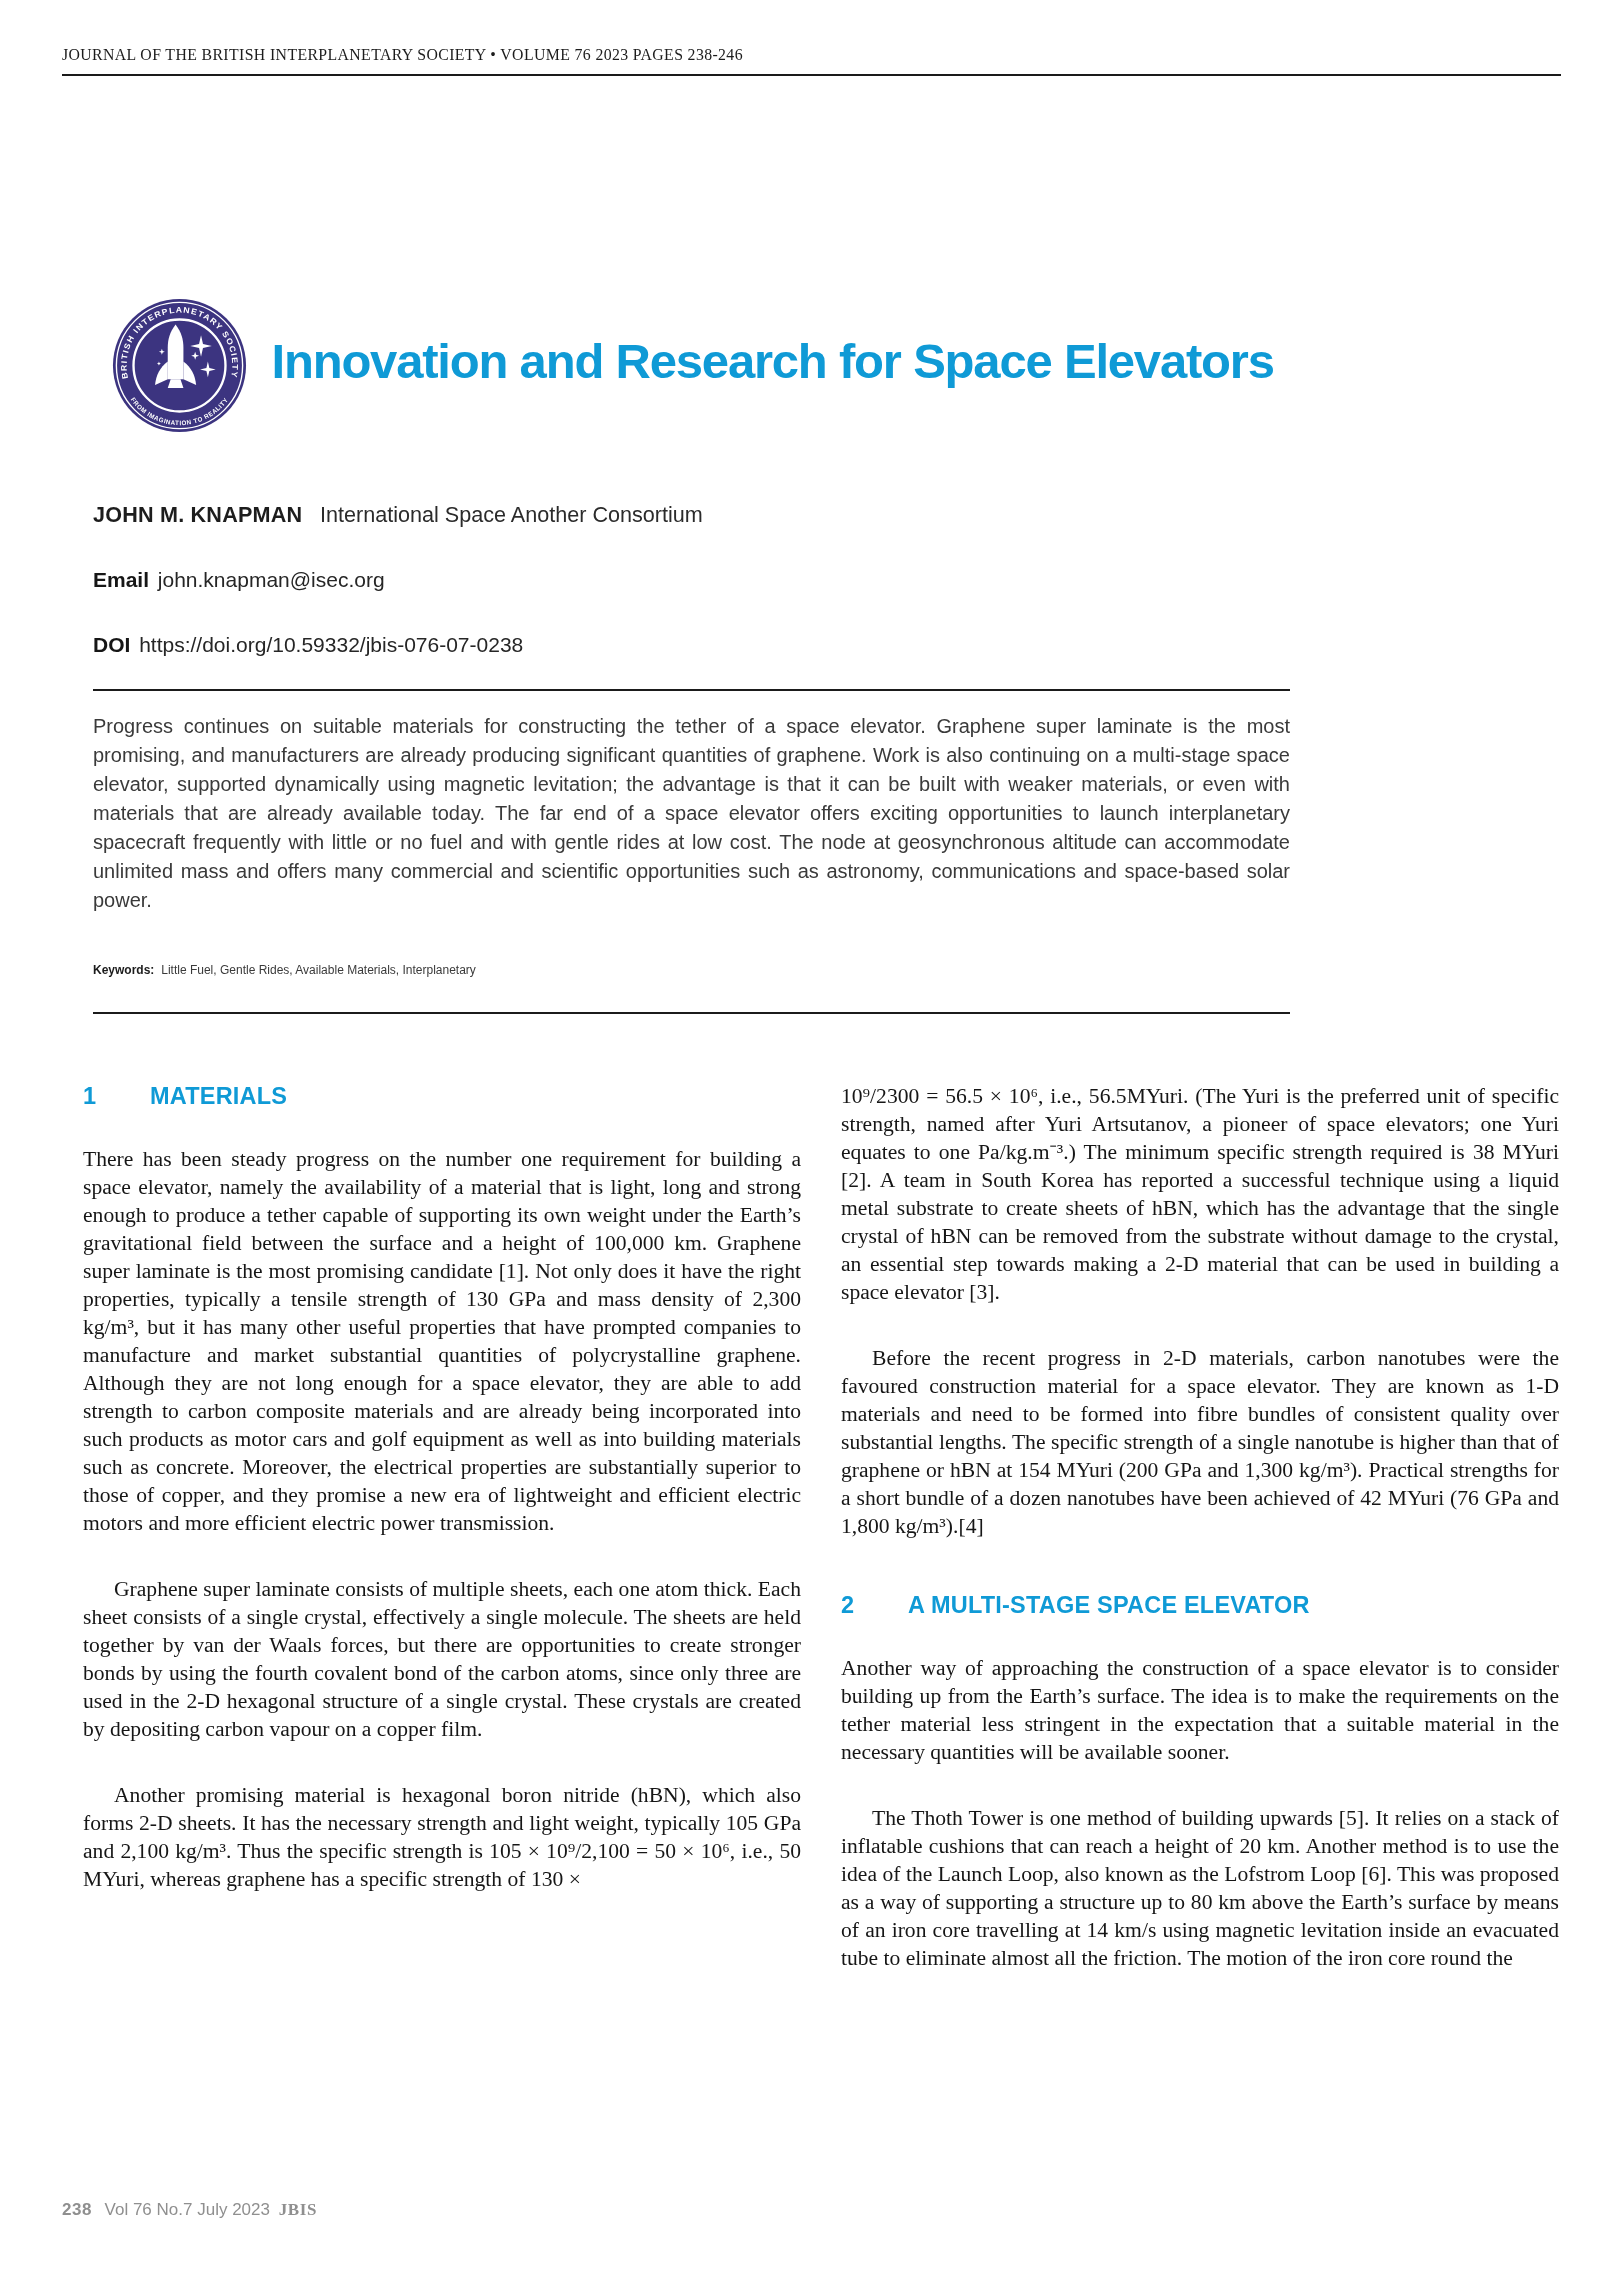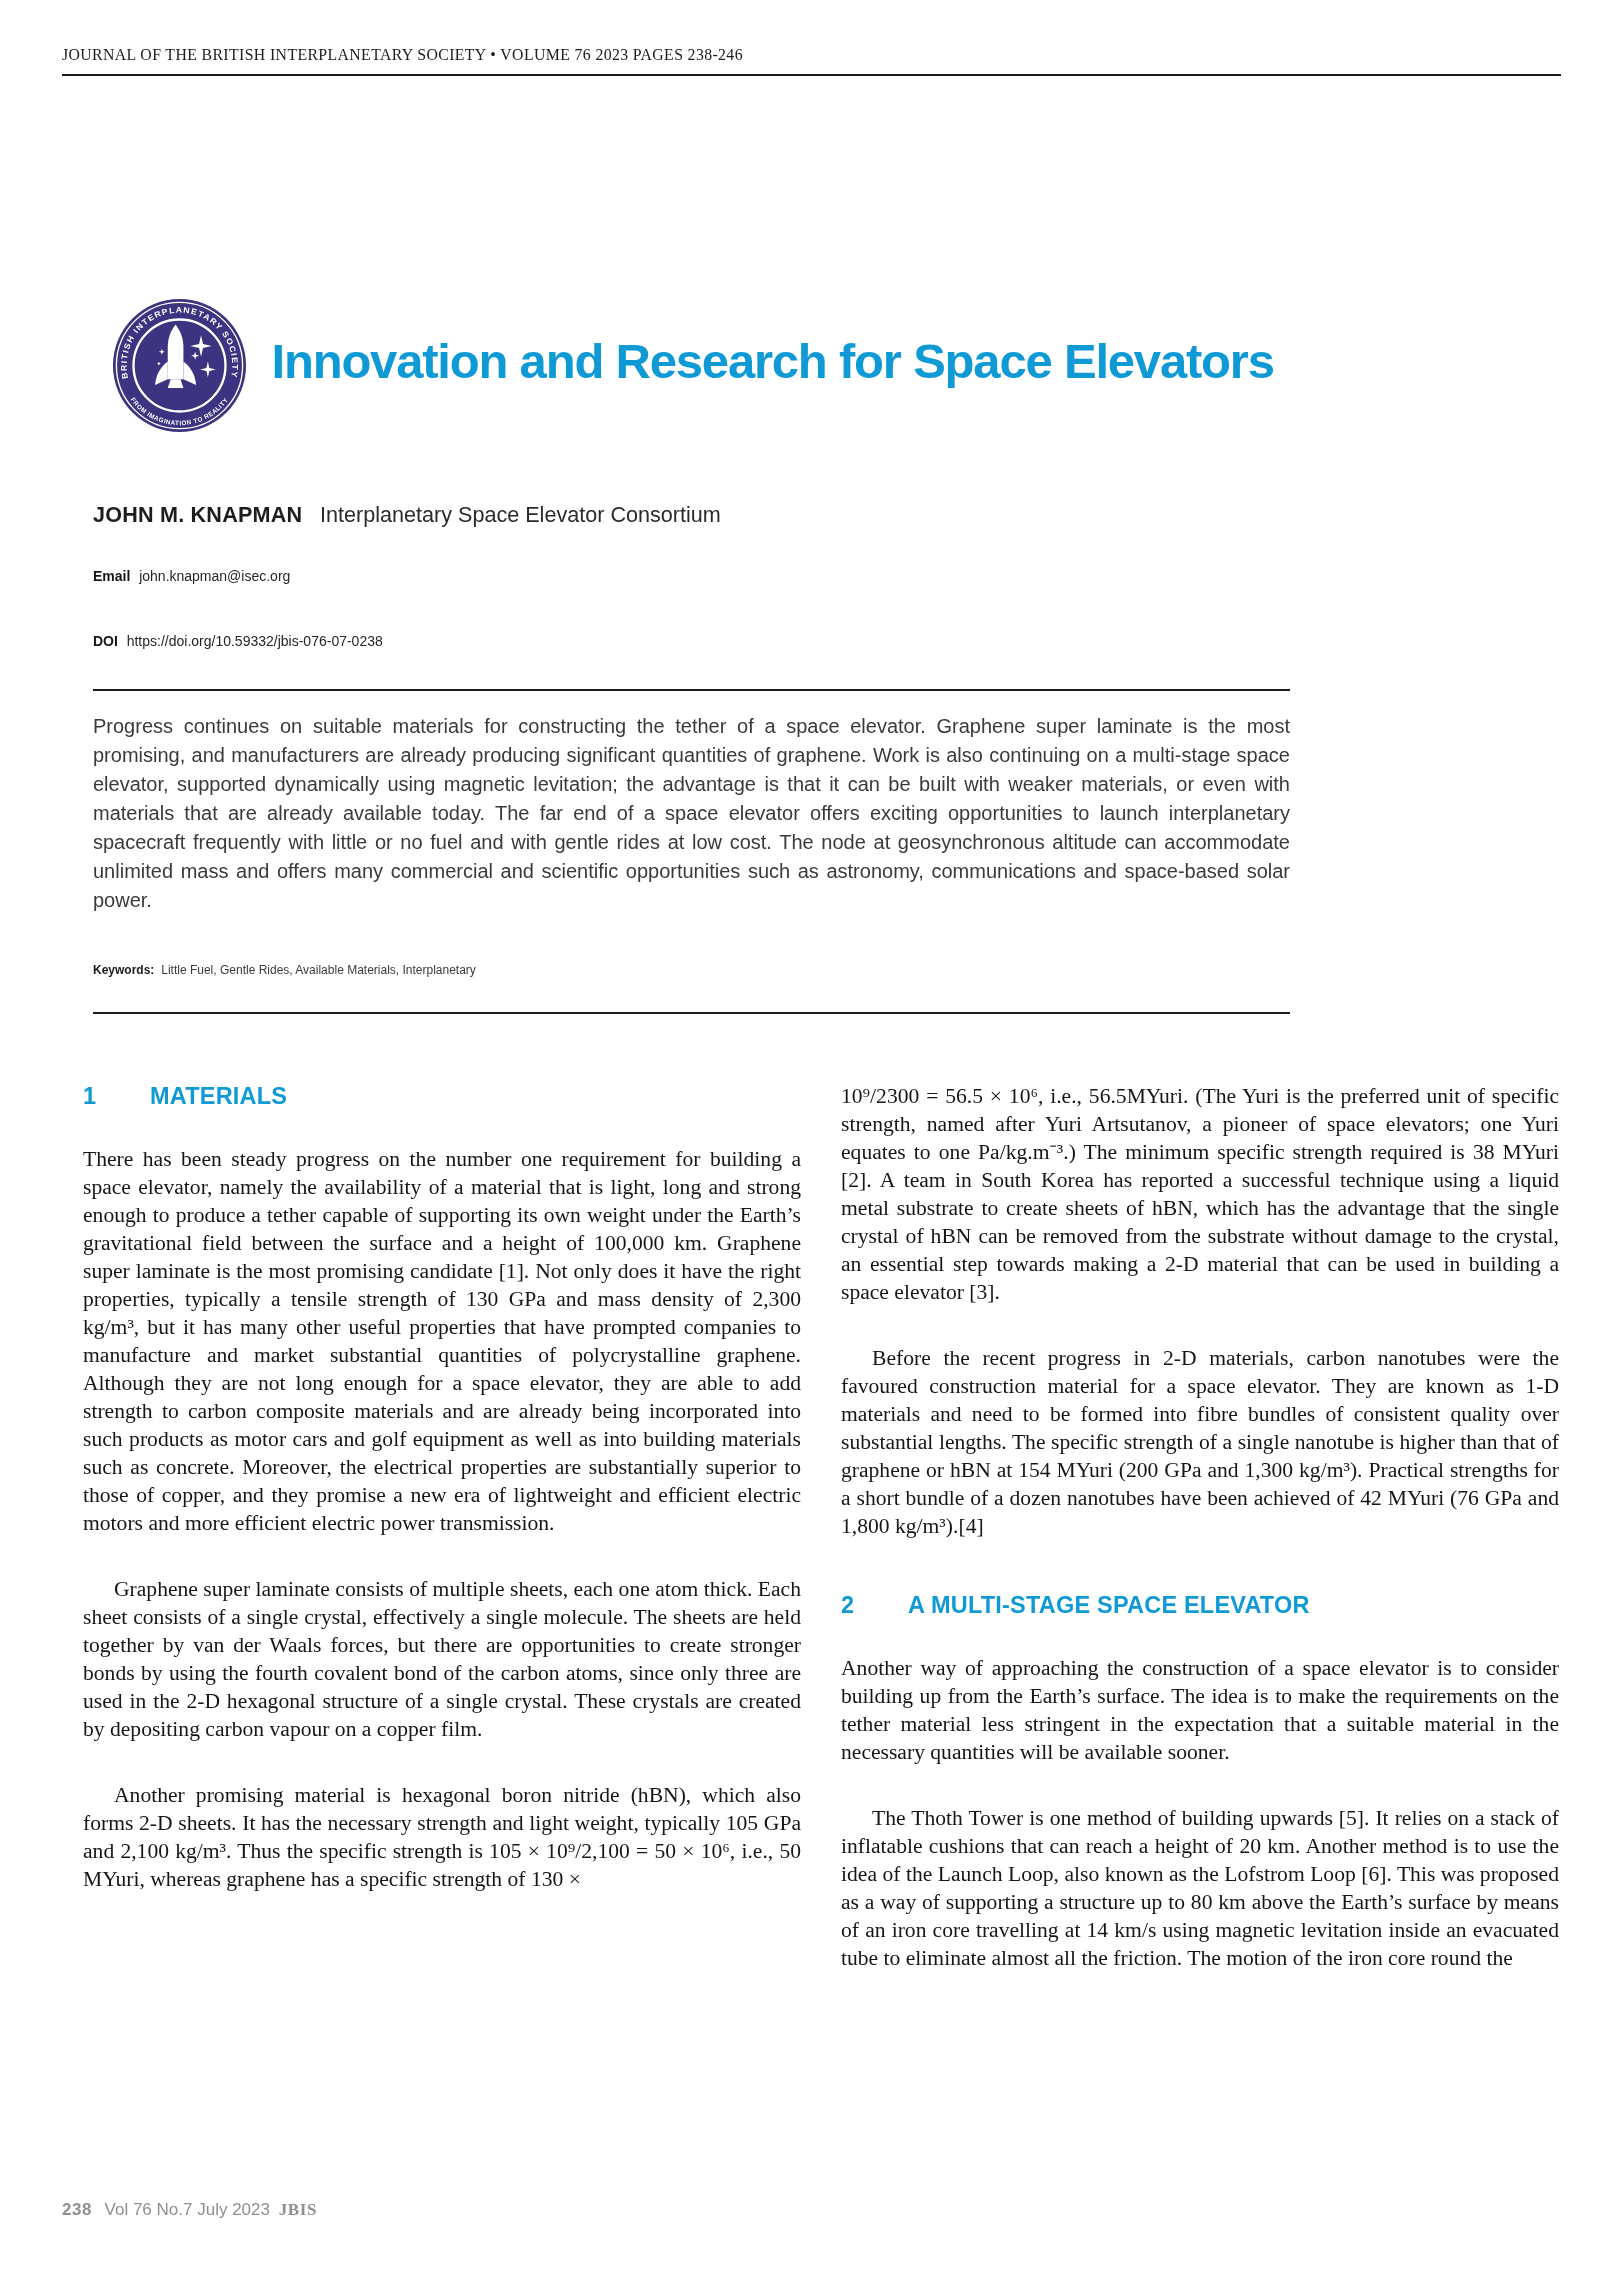--- a/index.html
+++ b/index.html
@@ -23,21 +23,21 @@
   .logo-arc-text.small { font-size:6.6px; letter-spacing:0.6px; }
   .article-title {
     margin:0 0 9.8px 23.5px; font-size:49px; font-weight:bold; color:#0F9AD6;
     letter-spacing:-1.2px; white-space:nowrap;
   }
 
   
   .author-line { position:absolute; left:93px; top:502px; font-size:21.6px; color:#1d1d1d; white-space:nowrap; }
   .author-name { font-weight:bold; letter-spacing:0.2px; }
   .author-affil { margin-left:17.6px; color:#2b2b2b; }
-  .contact-line { position:absolute; left:93px; font-size:14px; color:#262626; white-space:nowrap; }
+  .contact-line { position:absolute; left:93px; font-size:21px; color:#262626; white-space:nowrap; }
   .contact-line.email { top:568px; }
   .contact-line.doi   { top:633px; }
   .contact-label { font-weight:bold; margin-right:8.8px; color:#161616; }
 
   
   .rule { position:absolute; left:93px; width:1197px; height:2px; background:#1b1b1b; }
   .rule.abs-top { top:689px; }
   .rule.abs-bottom { top:1012px; }
   .abstract {
     position:absolute; left:93px; top:712px; width:1197px;
@@ -99,21 +99,21 @@
         <path d="M 99 66 L 100.5 72.5 L 107 74 L 100.5 75.5 L 99 82 L 97.5 75.5 L 91 74 L 97.5 72.5 Z"></path>
         <path d="M 86 56 L 87 59 L 90 60 L 87 61 L 86 64 L 85 61 L 82 60 L 85 59 Z"></path>
         <path d="M 52 53 L 52.8 55.2 L 55 56 L 52.8 56.8 L 52 59 L 51.2 56.8 L 49 56 L 51.2 55.2 Z"></path>
         <path d="M 49 66 L 49.6 67.4 L 51 68 L 49.6 68.6 L 49 70 L 48.4 68.6 L 47 68 L 48.4 67.4 Z"></path>
       </g>
     </svg>
     <h1 class="article-title">Innovation and Research for Space Elevators</h1>
   </div>
 
   <div class="author-line">
-    <span class="author-name">JOHN M. KNAPMAN</span><span class="author-affil">Interplanetary Space Elevator Consortium</span>
+    <span class="author-name">JOHN M. KNAPMAN</span><span class="author-affil">International Space Another Consortium</span>
   </div>
 
   <div class="contact-line email">
     <span class="contact-label">Email</span><span>john.knapman@isec.org</span>
   </div>
 
   <div class="contact-line doi">
     <span class="contact-label">DOI</span><span>https://doi.org/10.59332/jbis-076-07-0238</span>
   </div>
 

